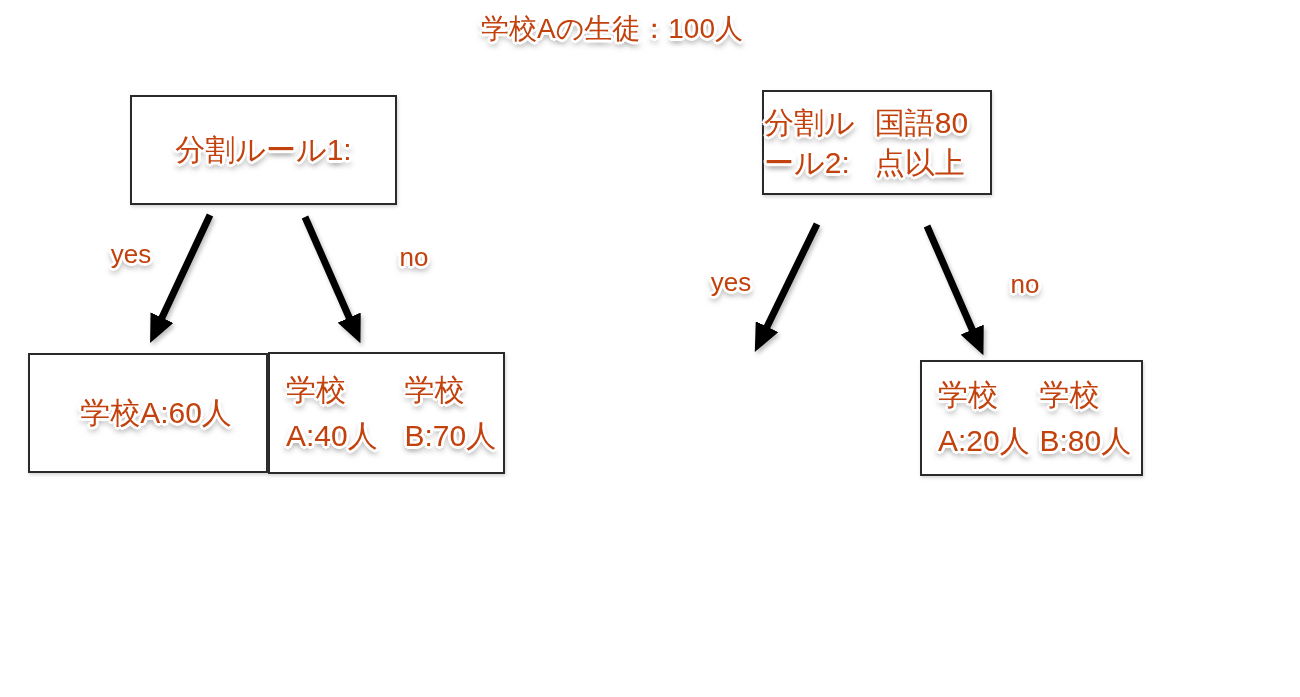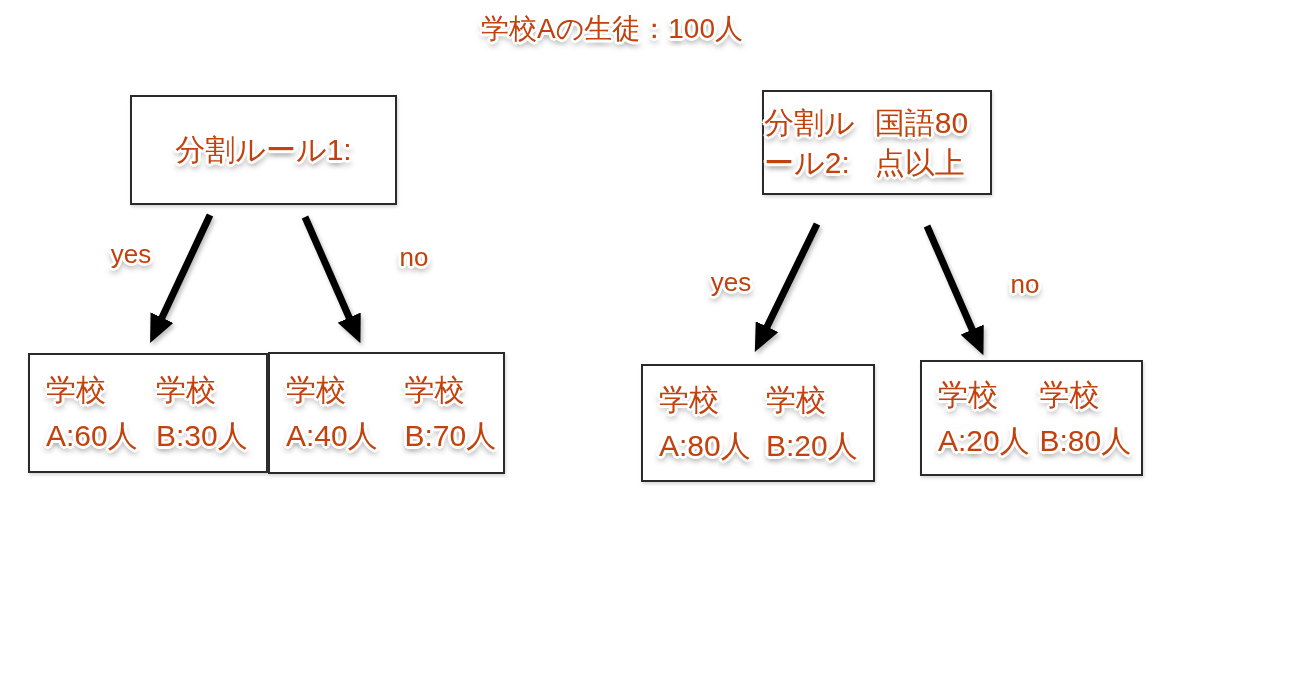--- a/index.html
+++ b/index.html
@@ -104,35 +104,30 @@
     <line x1="927" y1="226" x2="975" y2="336" marker-end="url(#ah)"></line>
   </svg>
 
   <div class="box rule-box halo" id="rule1">
     <div>分割ルール1:</div>
   </div>
   <div class="edge-label halo" id="yes1">yes</div>
   <div class="edge-label halo" id="no1">no</div>
   <div class="box leaf-box halo" id="leaf1">
     <div>学校A:60人</div>
-    <div>学校B:30人</div>
   </div>
   <div class="box leaf-box halo" id="leaf2">
     <div>学校A:40人</div>
     <div>学校B:70人</div>
   </div>
 
   <div class="box rule-box halo" id="rule2">
     <div>分割ルール2:</div>
     <div>国語80点以上</div>
   </div>
   <div class="edge-label halo" id="yes2">yes</div>
   <div class="edge-label halo" id="no2">no</div>
-  <div class="box leaf-box halo" id="leaf3">
-    <div>学校A:80人</div>
-    <div>学校B:20人</div>
-  </div>
   <div class="box leaf-box halo" id="leaf4">
     <div>学校A:20人</div>
     <div>学校B:80人</div>
   </div>
 
 </div>
 
 </body></html>

